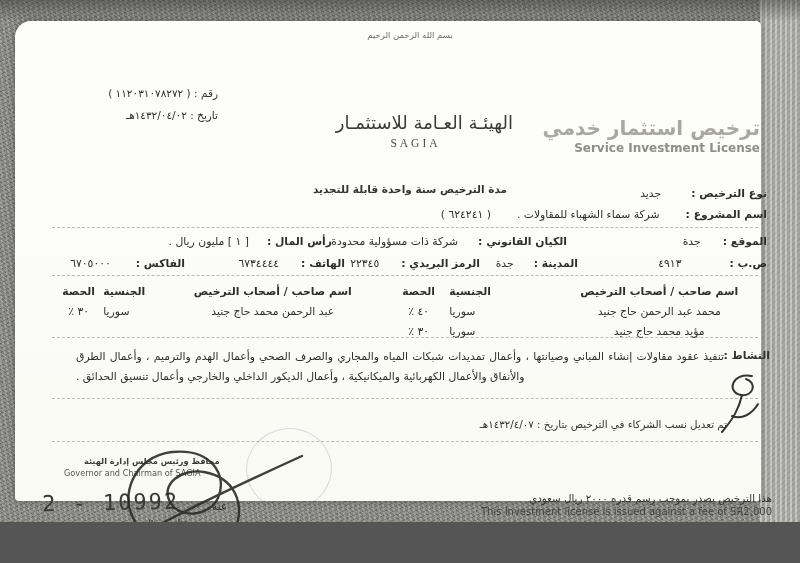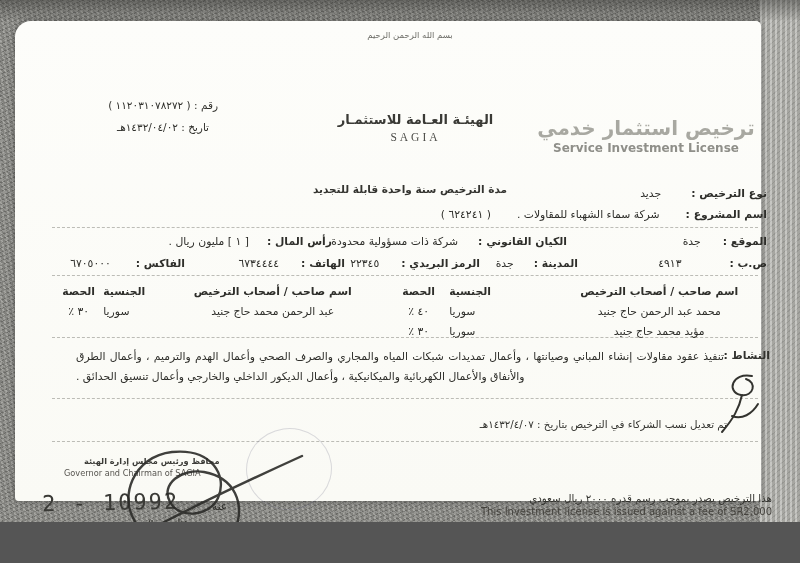--- a/index.html
+++ b/index.html
@@ -27,25 +27,25 @@
     position:absolute;top:21px;left:15px;right:39px;bottom:21px;
     background:linear-gradient(#fdfdfa,#fafaf5);
     border-radius:16px 5px 4px 4px;
     box-shadow:0 0 7px rgba(0,0,0,.35);
   }
   .abs{position:absolute;}
   .rtl{direction:rtl;unicode-bidi:plaintext;}
   .center{text-align:center;}
   
   .basmala{left:310px;top:30px;width:200px;font-size:8.5px;color:#6e6e68;}
-  .ref-block{right:582px;top:82px;font-size:10.5px;line-height:22px;text-align:center;color:#2f2f2b;white-space:nowrap;margin-top:12px;}
+  .ref-block{right:582px;top:82px;font-size:10.5px;line-height:22px;text-align:right;color:#2f2f2b;white-space:nowrap;}
   .authority{left:318px;top:112px;width:195px;}
-  .authority .ar{font-size:13px;font-weight:bold;letter-spacing:.5px;color:#3a3a36;}
+  .authority .ar{font-size:18px;font-weight:normal;letter-spacing:.5px;color:#3a3a36;text-align:right;}
   .authority .en{font-family:"Liberation Serif",serif;font-size:11.5px;letter-spacing:3px;color:#4c4c48;margin-top:4px;}
-  .license-title{right:40px;top:116px;width:228px;}
+  .license-title{right:40px;top:116px;width:228px;text-align:right;}
   .license-title .ar{font-size:20px;font-weight:bold;color:#a8a8a1;}
   .license-title .en{font-size:12px;font-weight:bold;color:#8f8f89;margin-top:1px;}
   .duration{left:255px;top:183px;width:310px;font-size:10.5px;font-weight:bold;color:#343430;}
   
   .field{display:inline-flex;direction:rtl;white-space:nowrap;font-size:10.8px;color:#2e2e2a;}
   .field .lbl{font-weight:bold;}
   .row-type{right:33px;top:187px;gap:30px;}
   .row-project{right:33px;top:208px;gap:26px;}
   .f-loc{right:33px;top:235px;gap:22px;}
   .f-legal{right:233px;top:235px;gap:20px;}

